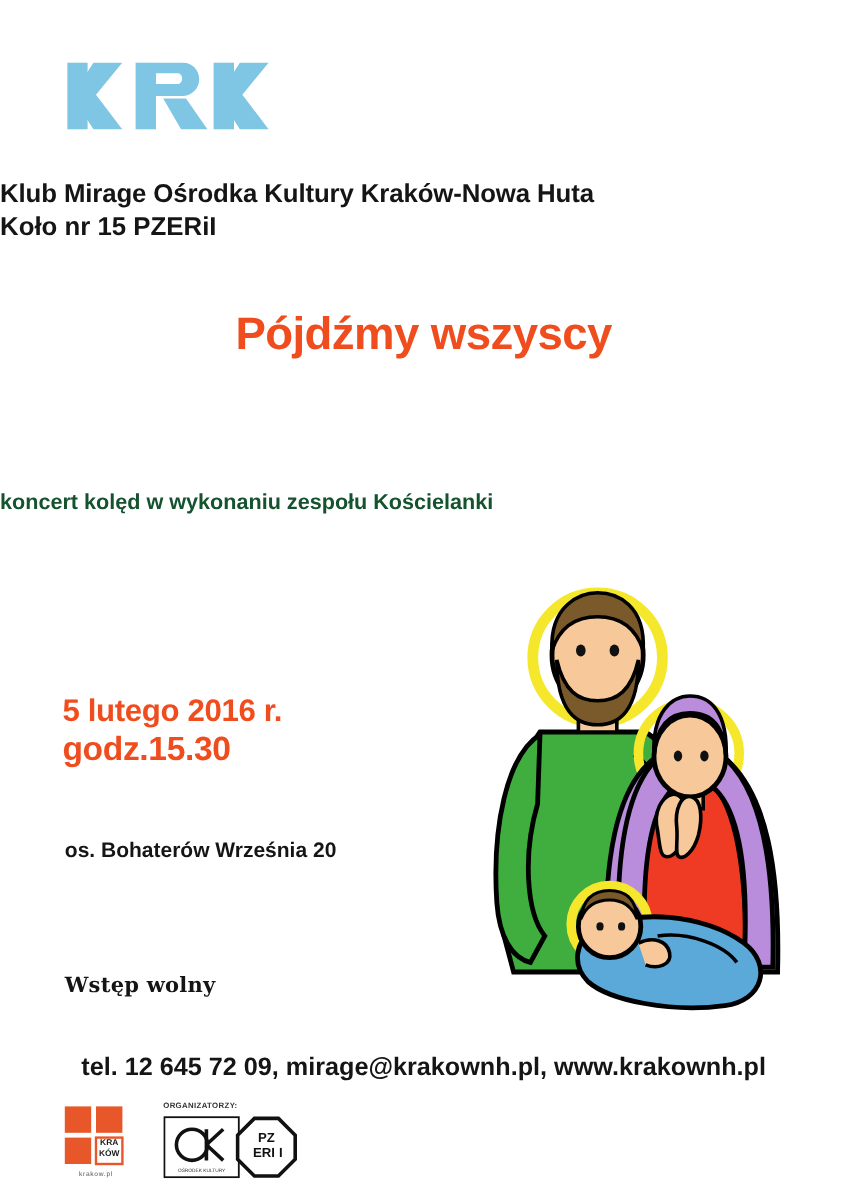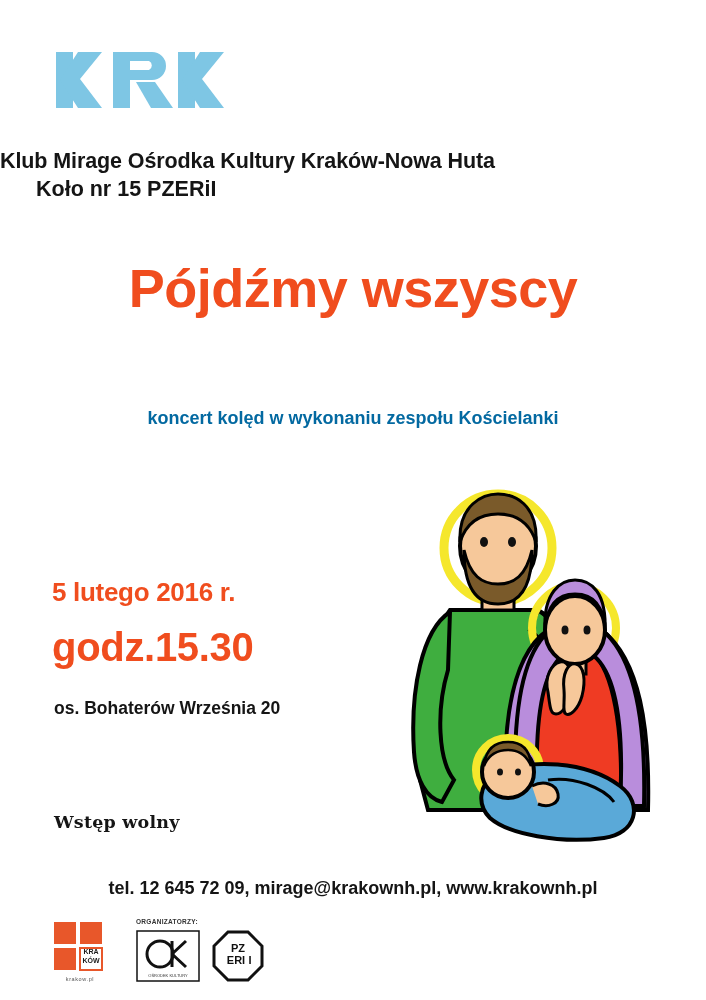--- a/index.html
+++ b/index.html
@@ -44,68 +44,66 @@
     font-weight: bold;
     letter-spacing: -0.1px;
     color: #151515;
     line-height: 1.25;
   }
   .org-line-2 {
     font-size: 21.5px;
     font-weight: bold;
     color: #151515;
     line-height: 1.35;
-    padding-left: 36px;
   }
 
   
   .title-block {
     position: absolute;
     left: 0;
     right: 0;
     top: 258px;
     text-align: center;
     color: #f04d1e;
   }
   .title-line {
-    font-size: 54px;
+    font-size: 38px;
     font-weight: bold;
     line-height: 1.12;
     letter-spacing: -0.5px;
   }
 
   .subtitle {
     position: absolute;
     left: 0;
     right: 0;
     top: 408px;
-    text-align: center;
+    text-align: left;
     font-size: 18px;
     font-weight: bold;
-    color: #0369a1;
+    color: #14532d;
   }
 
   
   .date-block {
     position: absolute;
     left: 52px;
     top: 578px;
     color: #f04d1e;
     font-weight: bold;
   }
   .date-line-1 {
     font-size: 26px;
     line-height: 1.12;
     letter-spacing: -0.3px;
   }
   .date-line-2 {
-    font-size: 40px;
+    font-size: 28px;
     line-height: 1.22;
     letter-spacing: -0.3px;
-    margin-top: 16px;
   }
 
   .address {
     position: absolute;
     left: 54px;
     top: 698px;
     font-size: 17.5px;
     font-weight: bold;
     color: #151515;
   }
@@ -131,21 +129,21 @@
     height: 380px;
   }
 
   
   .contact {
     position: absolute;
     left: 0;
     right: 0;
     top: 878px;
     text-align: center;
-    font-size: 18px;
+    font-size: 21px;
     font-weight: bold;
     color: #151515;
   }
 
   
   .footer {
     position: absolute;
     left: 48px;
     top: 916px;
     width: 260px;
@@ -167,21 +165,21 @@
   .org-label {
     position: absolute;
     left: 88px;
     top: 2px;
     font-size: 6.5px;
     font-weight: bold;
     letter-spacing: 0.3px;
     color: #333;
   }
   .ok-logo { left: 88px; top: 14px; width: 64px; height: 52px; }
-  .pzeri-logo { left: 164px; top: 14px; width: 28px; height: 52px; }
+  .pzeri-logo { left: 148px; top: 14px; width: 28px; height: 52px; }
 </style>
 </head>
 <body>
 
 <div class="poster">
 
   <div class="krk-logo">
     <svg width="180" height="56" viewBox="0 0 180 56" xmlns="http://www.w3.org/2000/svg">
 
       <rect x="0" y="0" width="17" height="56" fill="#7ec6e4"></rect>

